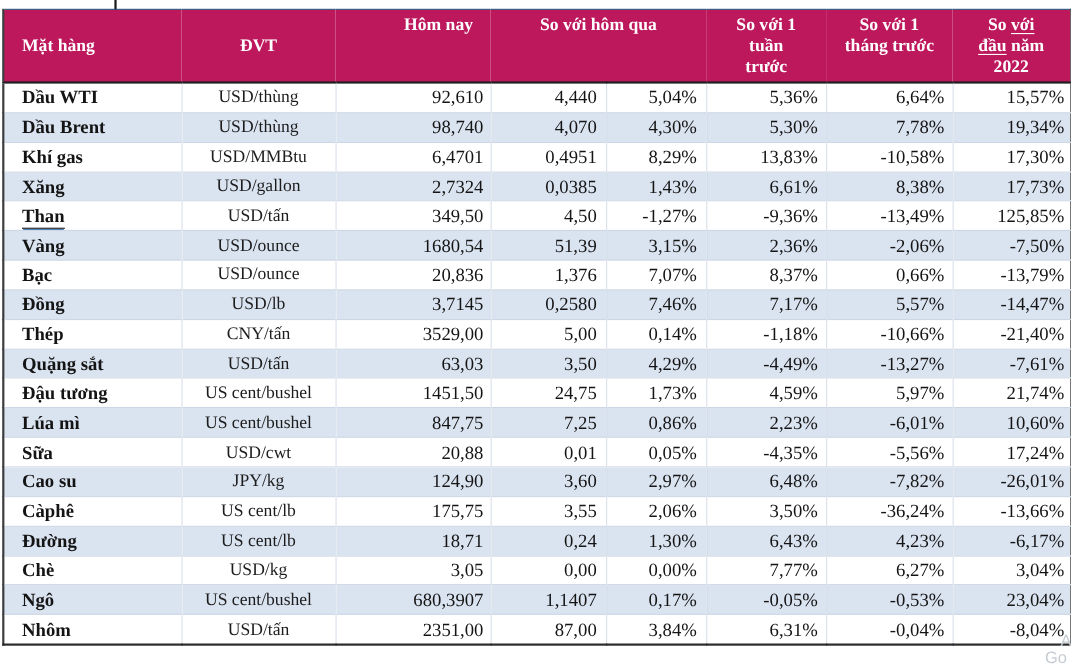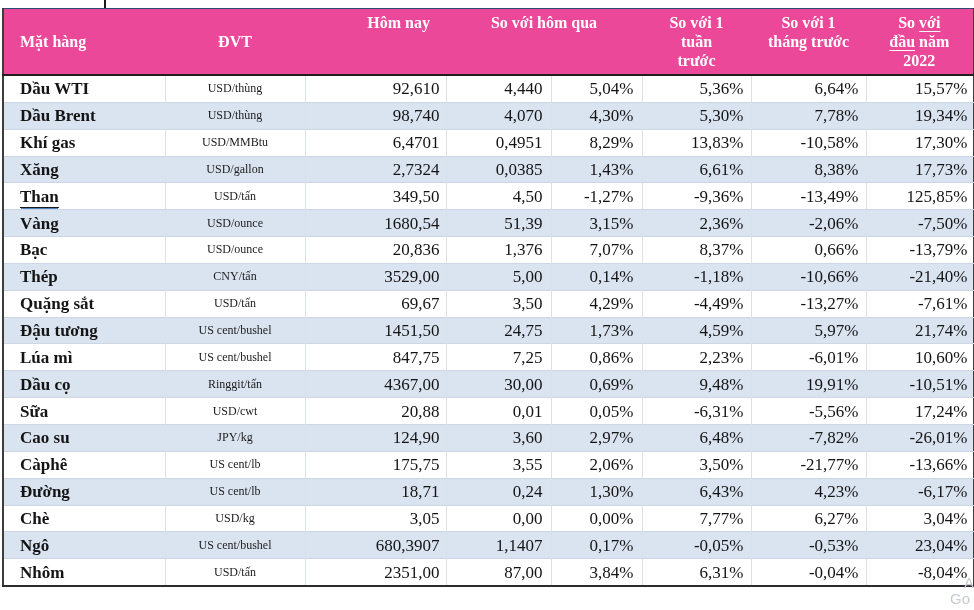--- a/index.html
+++ b/index.html
@@ -8,37 +8,37 @@
   .cursor-tick{position:absolute;left:104px;top:0;width:2px;height:10px;background:#1a1a1a;}
   table.price-table{
     position:absolute;left:2px;top:8px;width:970px;
     border-collapse:collapse;table-layout:fixed;
     border-left:2px solid #3d3d3d;border-right:1px solid #3d3d3d;
     border-bottom:2px solid #2b2b2b;border-top:1px solid #2b4e79;
   }
   col.c1{width:162px}col.c2{width:140px}col.c3{width:141px}col.c4{width:105px}
   col.c5{width:91px}col.c6{width:109px}col.c7{width:115px}col.c8{width:107px}
   thead th{
-    background:#ec4899;color:#fff;font-weight:bold;font-size:16px;line-height:19px;
+    background:#be185d;color:#fff;font-weight:bold;font-size:16px;line-height:19px;
     padding:4px 4px;border-bottom:2.5px solid #1f1f1f;
   }
   th.v-mid{vertical-align:middle;text-align:left;padding-left:16px;}
   th.v-mid.center{text-align:center;padding-left:4px;}
   th.v-top{vertical-align:top;text-align:center;white-space:pre-line;}
   th.today-h{text-align:right;padding-right:16px;}
   th .u{text-decoration:underline;text-underline-offset:3px;}
   tbody td{
     height:25.85px;padding:0 4px;font-size:17px;color:#141414;line-height:25px;
     border-top:1px solid #ccd6e4;overflow:hidden;white-space:nowrap;
   }
   tbody tr:first-child td{border-top:none;}
   tbody tr:nth-child(even) td{background:#DAE3F0;}
   tbody td + td{border-left:1px solid rgba(160,180,205,0.40);}
   td.name{font-weight:bold;padding-left:16px;margin-top:29px;}
-  td.unit{text-align:center;font-size:12px;color:#1c1c1c;}
+  td.unit{text-align:center;font-size:16px;color:#1c1c1c;}
   td.num{text-align:right;font-variant-numeric:lining-nums;}
   td.today{padding-right:6px;text-align:right;}
   td.chg{padding-right:8px;}
   td.p1{padding-right:8px;}
   td.pw{padding-right:7px;margin-top:13px;}
   td.pm{padding-right:7px;padding-left:11px;}
   td.py{padding-right:5px;}
   .dbl-u{border-bottom:1px solid #1a1a1a;box-shadow:0 3px 0 -1px #4f81bd;padding-bottom:1px;}
   .watermark{position:absolute;color:#c6cbd2;font-size:15px;
     font-family:"Liberation Sans",sans-serif;pointer-events:none;}
@@ -143,33 +143,43 @@
           <td class="name">Bạc</td>
           <td class="unit">USD/ounce</td>
           <td class="num today">20,836</td>
           <td class="num chg">1,376</td>
           <td class="num p1">7,07%</td>
           <td class="num pw">8,37%</td>
           <td class="num pm">0,66%</td>
           <td class="num py">-13,79%</td>
         </tr>
         <tr>
+          <td class="name">Đồng</td>
+          <td class="unit">USD/lb</td>
+          <td class="num today">3,7145</td>
+          <td class="num chg">0,2580</td>
+          <td class="num p1">7,46%</td>
+          <td class="num pw">7,17%</td>
+          <td class="num pm">5,57%</td>
+          <td class="num py">-14,47%</td>
+        </tr>
+        <tr>
           <td class="name">Thép</td>
           <td class="unit">CNY/tấn</td>
           <td class="num today">3529,00</td>
           <td class="num chg">5,00</td>
           <td class="num p1">0,14%</td>
           <td class="num pw">-1,18%</td>
           <td class="num pm">-10,66%</td>
           <td class="num py">-21,40%</td>
         </tr>
         <tr>
           <td class="name">Quặng sắt</td>
           <td class="unit">USD/tấn</td>
-          <td class="num today">69,67</td>
+          <td class="num today">63,03</td>
           <td class="num chg">3,50</td>
           <td class="num p1">4,29%</td>
           <td class="num pw">-4,49%</td>
           <td class="num pm">-13,27%</td>
           <td class="num py">-7,61%</td>
         </tr>
         <tr>
           <td class="name">Đậu tương</td>
           <td class="unit">US cent/bushel</td>
           <td class="num today">1451,50</td>
@@ -183,57 +193,47 @@
           <td class="name">Lúa mì</td>
           <td class="unit">US cent/bushel</td>
           <td class="num today">847,75</td>
           <td class="num chg">7,25</td>
           <td class="num p1">0,86%</td>
           <td class="num pw">2,23%</td>
           <td class="num pm">-6,01%</td>
           <td class="num py">10,60%</td>
         </tr>
         <tr>
-          <td class="name">Dầu cọ</td>
-          <td class="unit">Ringgit/tấn</td>
-          <td class="num today">4367,00</td>
-          <td class="num chg">30,00</td>
-          <td class="num p1">0,69%</td>
-          <td class="num pw">9,48%</td>
-          <td class="num pm">19,91%</td>
-          <td class="num py">-10,51%</td>
-        </tr>
-        <tr>
           <td class="name">Sữa</td>
           <td class="unit">USD/cwt</td>
           <td class="num today">20,88</td>
           <td class="num chg">0,01</td>
           <td class="num p1">0,05%</td>
-          <td class="num pw">-6,31%</td>
+          <td class="num pw">-4,35%</td>
           <td class="num pm">-5,56%</td>
           <td class="num py">17,24%</td>
         </tr>
         <tr>
           <td class="name">Cao su</td>
           <td class="unit">JPY/kg</td>
           <td class="num today">124,90</td>
           <td class="num chg">3,60</td>
           <td class="num p1">2,97%</td>
           <td class="num pw">6,48%</td>
           <td class="num pm">-7,82%</td>
           <td class="num py">-26,01%</td>
         </tr>
         <tr>
           <td class="name">Càphê</td>
           <td class="unit">US cent/lb</td>
           <td class="num today">175,75</td>
           <td class="num chg">3,55</td>
           <td class="num p1">2,06%</td>
           <td class="num pw">3,50%</td>
-          <td class="num pm">-21,77%</td>
+          <td class="num pm">-36,24%</td>
           <td class="num py">-13,66%</td>
         </tr>
         <tr>
           <td class="name">Đường</td>
           <td class="unit">US cent/lb</td>
           <td class="num today">18,71</td>
           <td class="num chg">0,24</td>
           <td class="num p1">1,30%</td>
           <td class="num pw">6,43%</td>
           <td class="num pm">4,23%</td>

